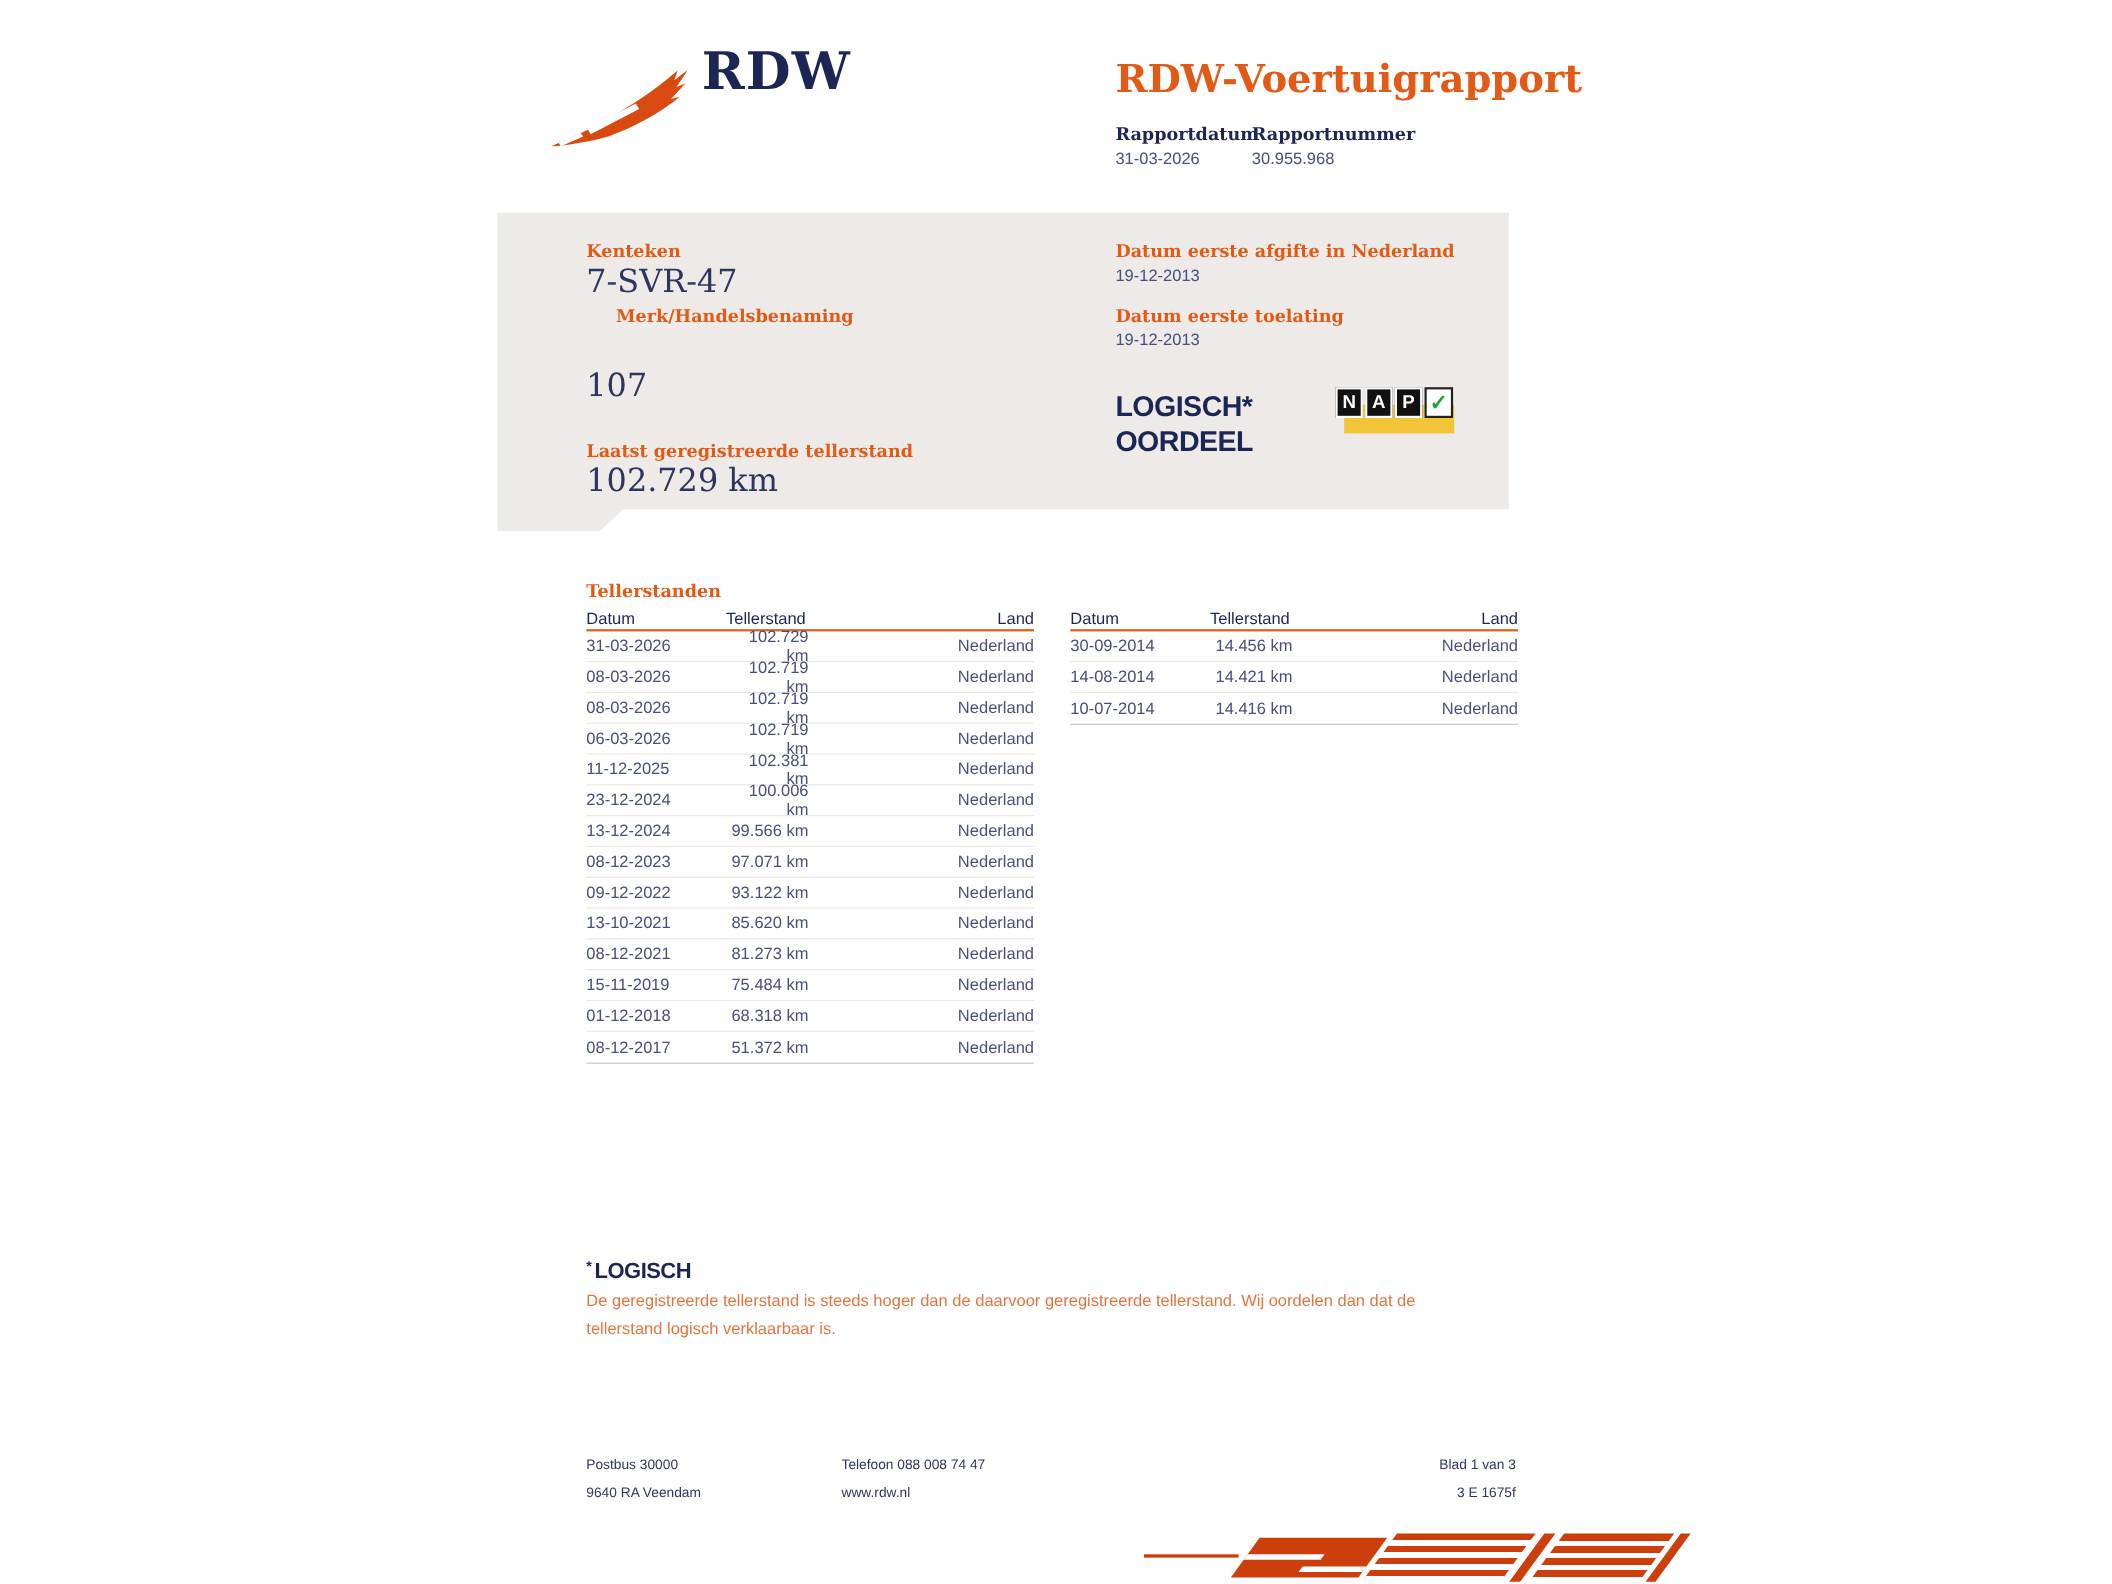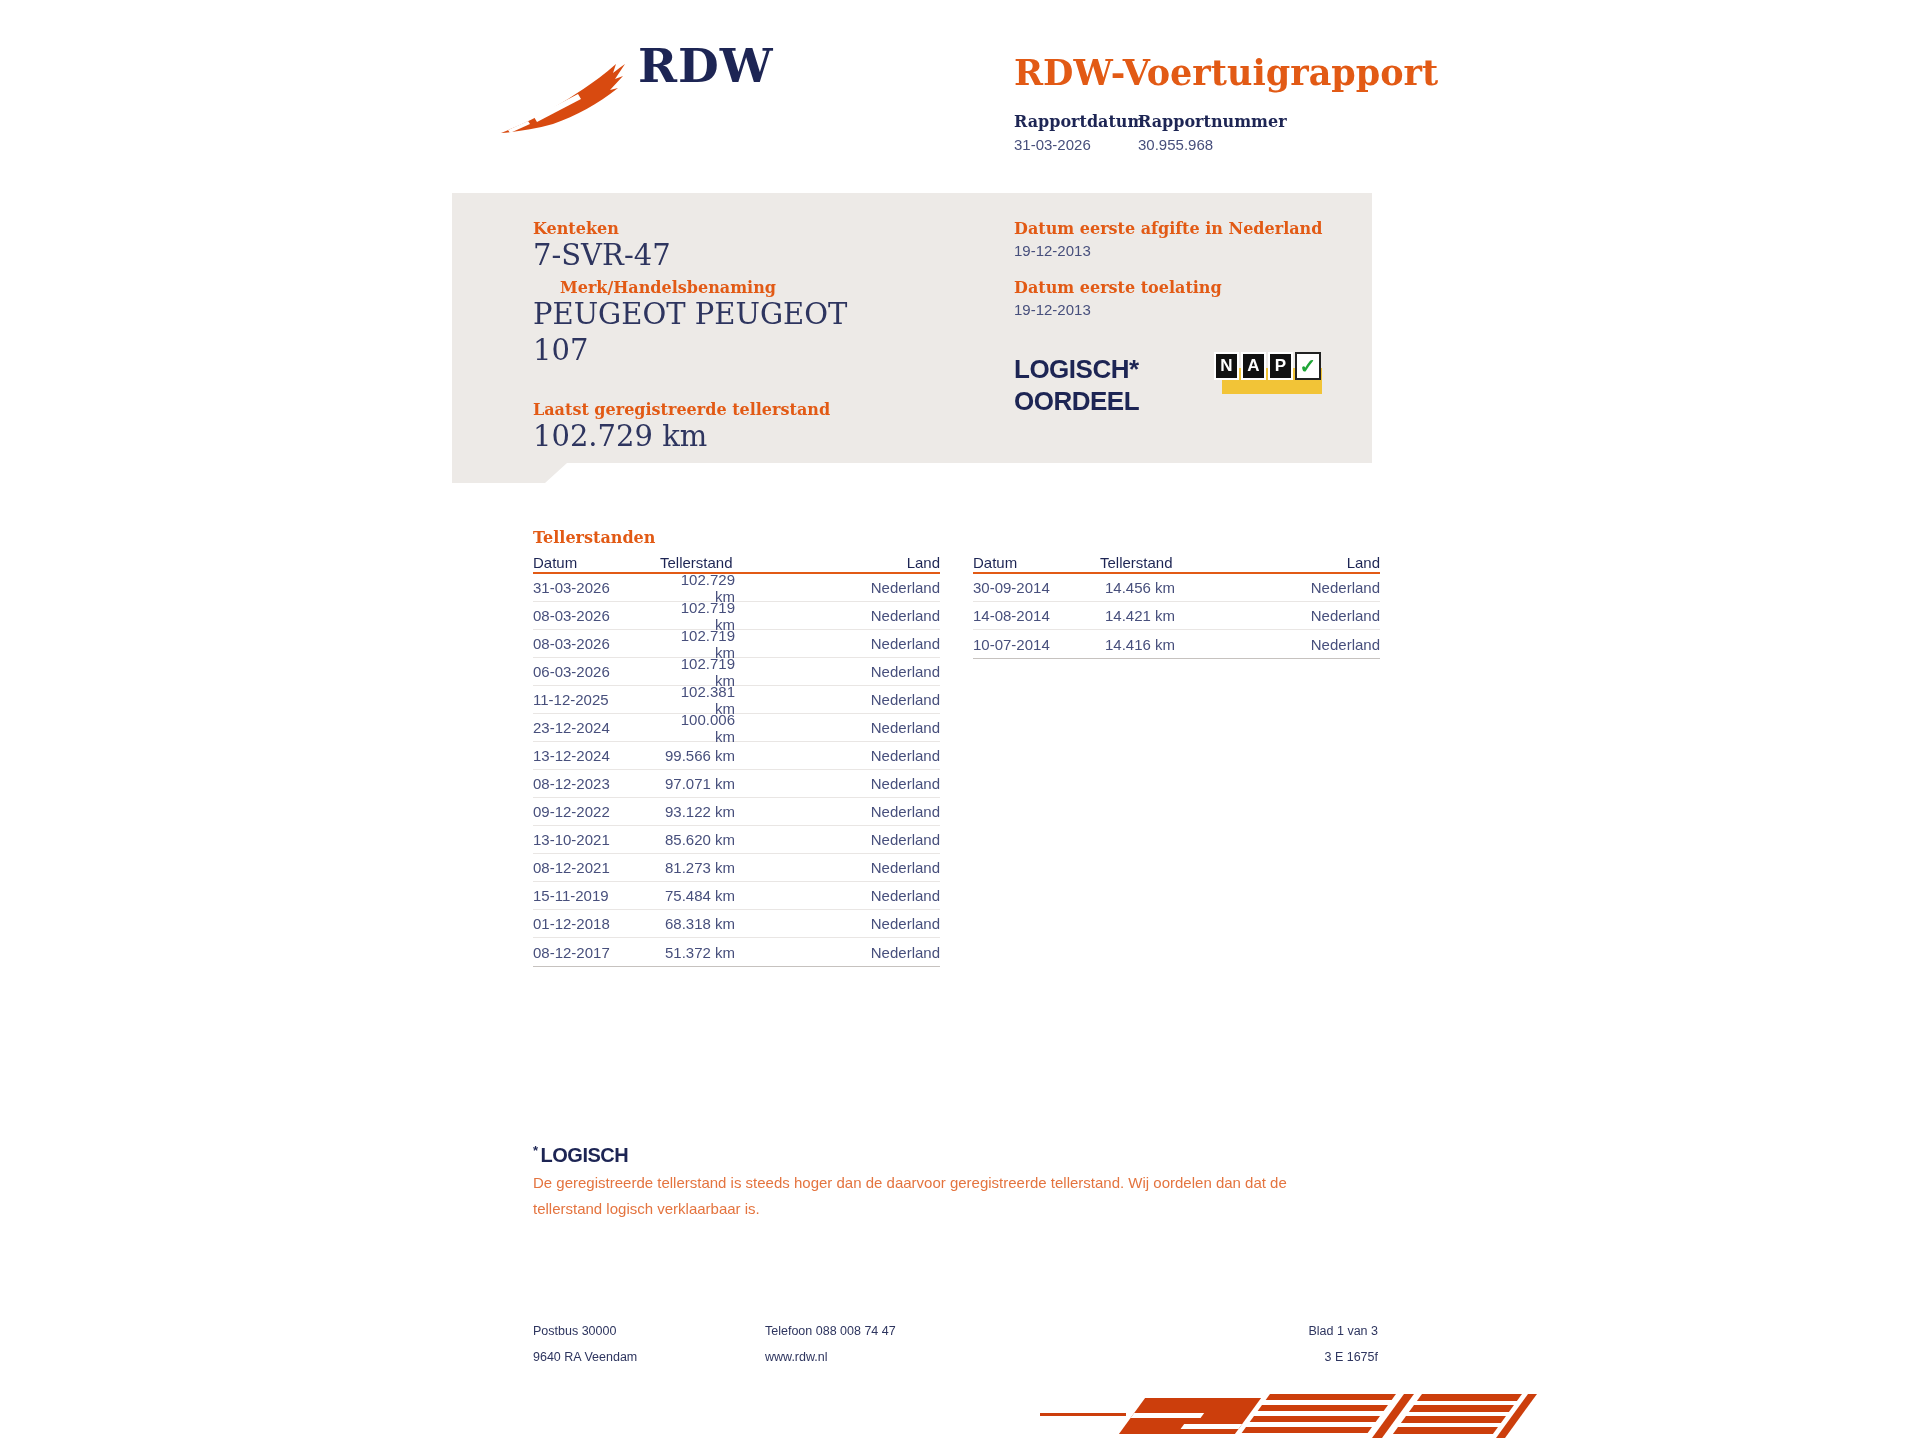--- a/index.html
+++ b/index.html
@@ -94,21 +94,20 @@
   <div class="abs meta-label" style="left:1014px;top:112px;">Rapportdatum</div>
   <div class="abs meta-label" style="left:1138px;top:112px;">Rapportnummer</div>
   <div class="abs meta-value" style="left:1014px;top:136px;">31-03-2026</div>
   <div class="abs meta-value" style="left:1138px;top:136px;">30.955.968</div>
 
   <div class="abs summary-box">
     <div class="olabel" style="left:81px;top:26px;">Kenteken</div>
     <div class="bigval" style="left:81px;top:44px;">7-SVR-47</div>
 
     <div class="olabel" style="left:81px;top:85px;margin-left:27px;">Merk/Handelsbenaming</div>
-    <div class="bigval" style="left:81px;top:103px;">PEUGEOT PEUGEOT</div>
     <div class="bigval" style="left:81px;top:139px;">107</div>
 
     <div class="olabel" style="left:81px;top:207px;">Laatst geregistreerde tellerstand</div>
     <div class="bigval" style="left:81px;top:225px;">102.729 km</div>
 
     <div class="olabel" style="left:562px;top:26px;">Datum eerste afgifte in Nederland</div>
     <div class="smallval" style="left:562px;top:49px;">19-12-2013</div>
 
     <div class="olabel" style="left:562px;top:85px;">Datum eerste toelating</div>
     <div class="smallval" style="left:562px;top:108px;">19-12-2013</div>

